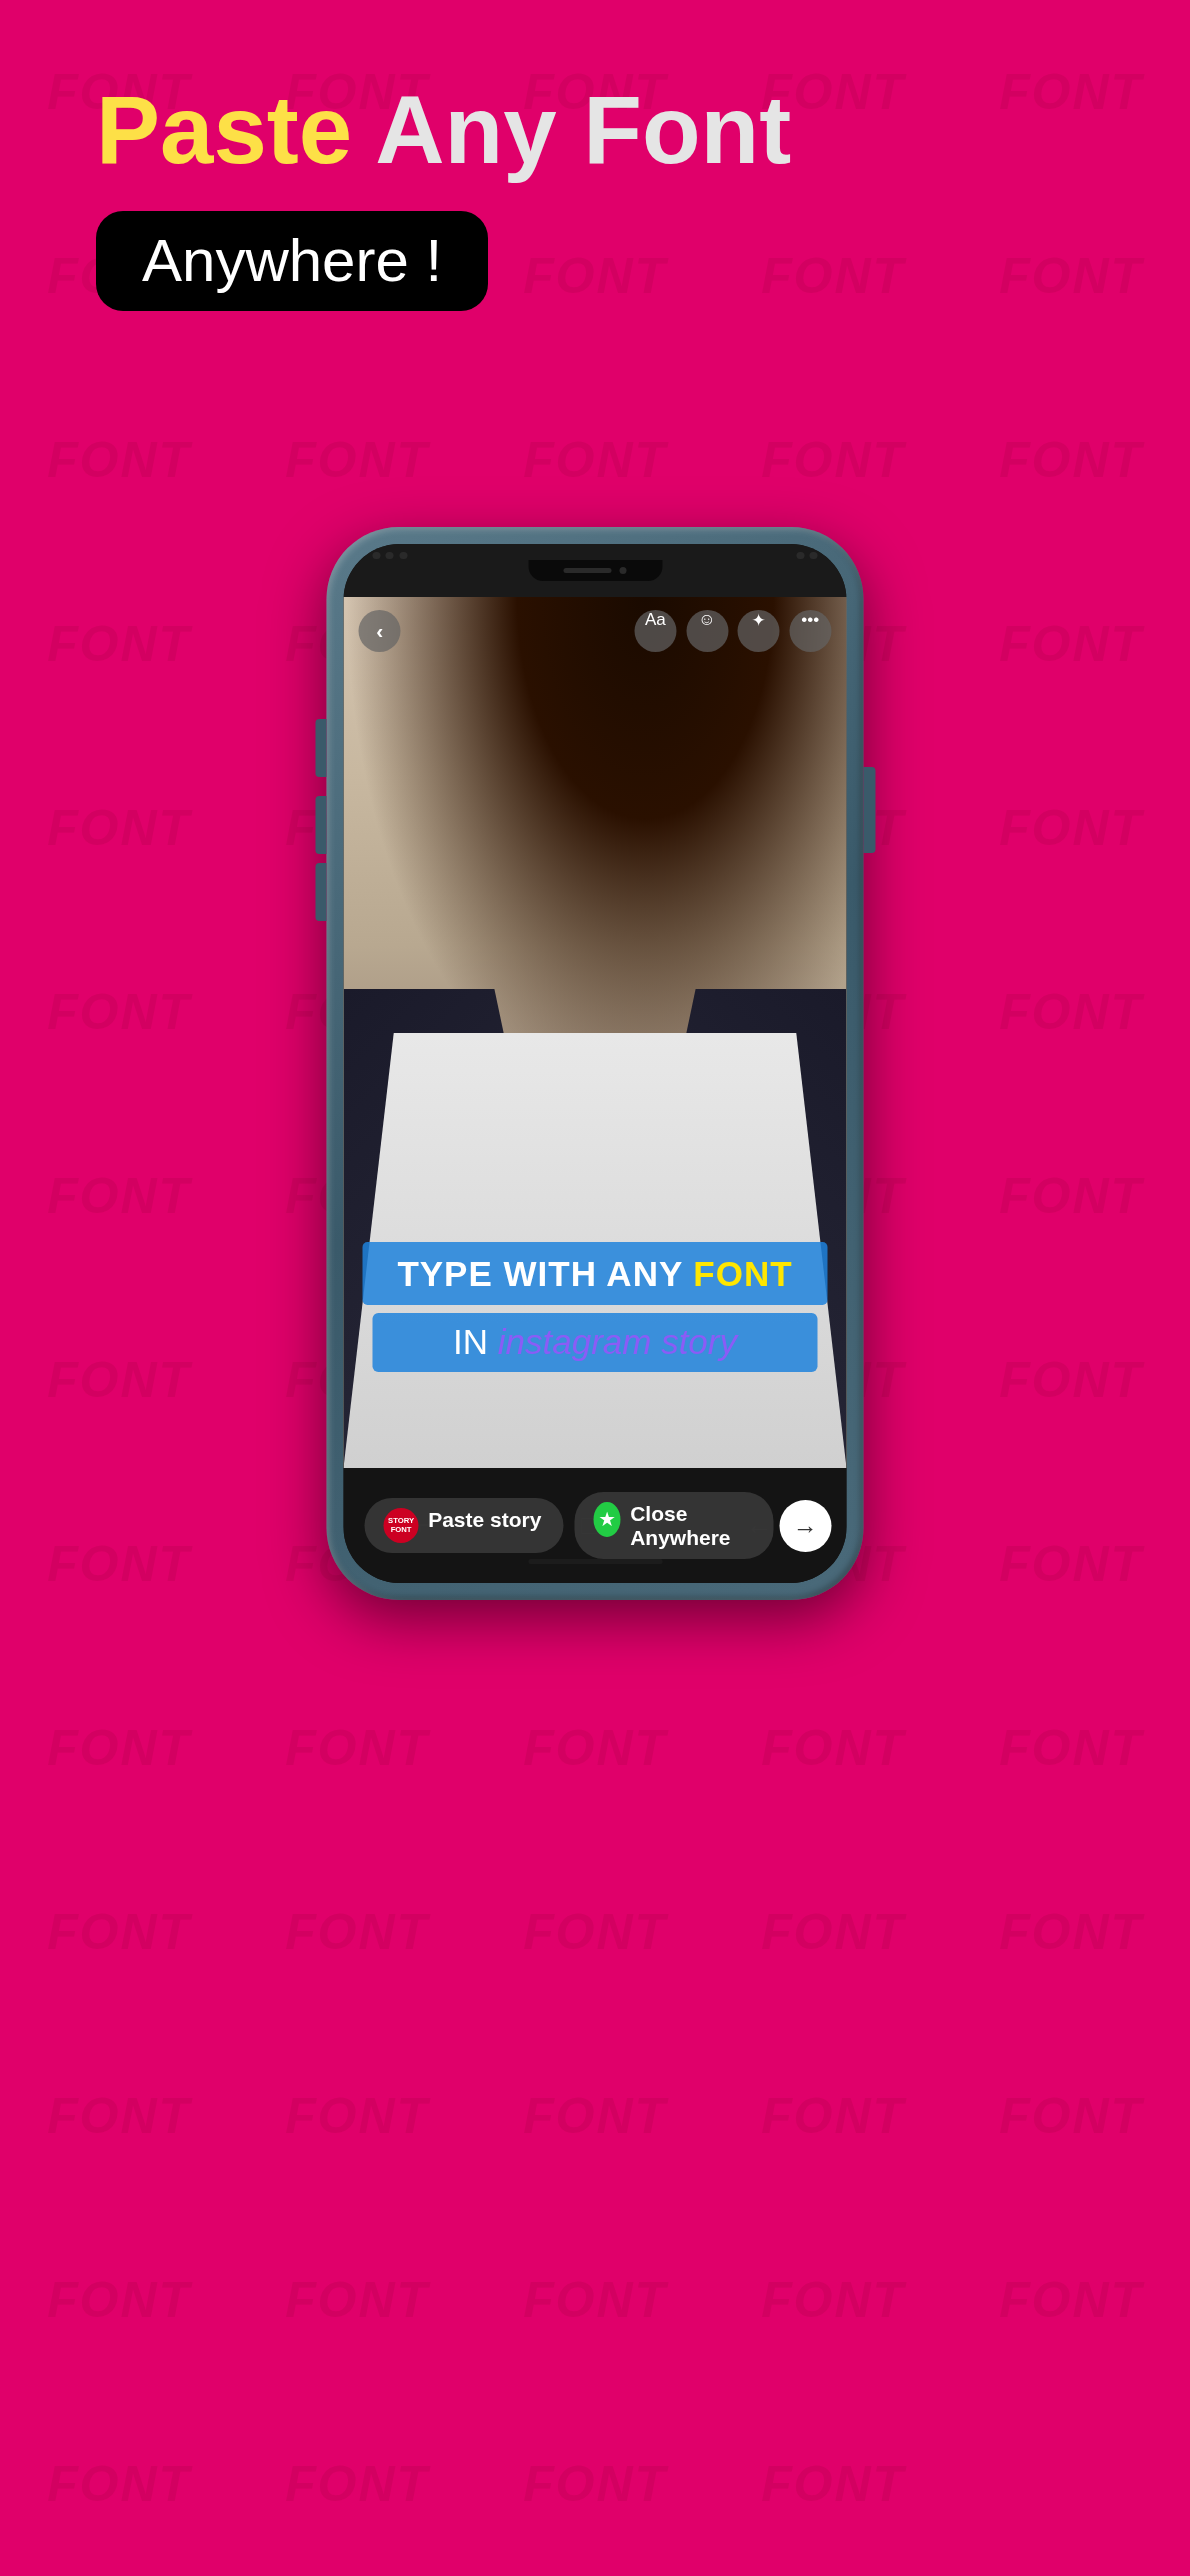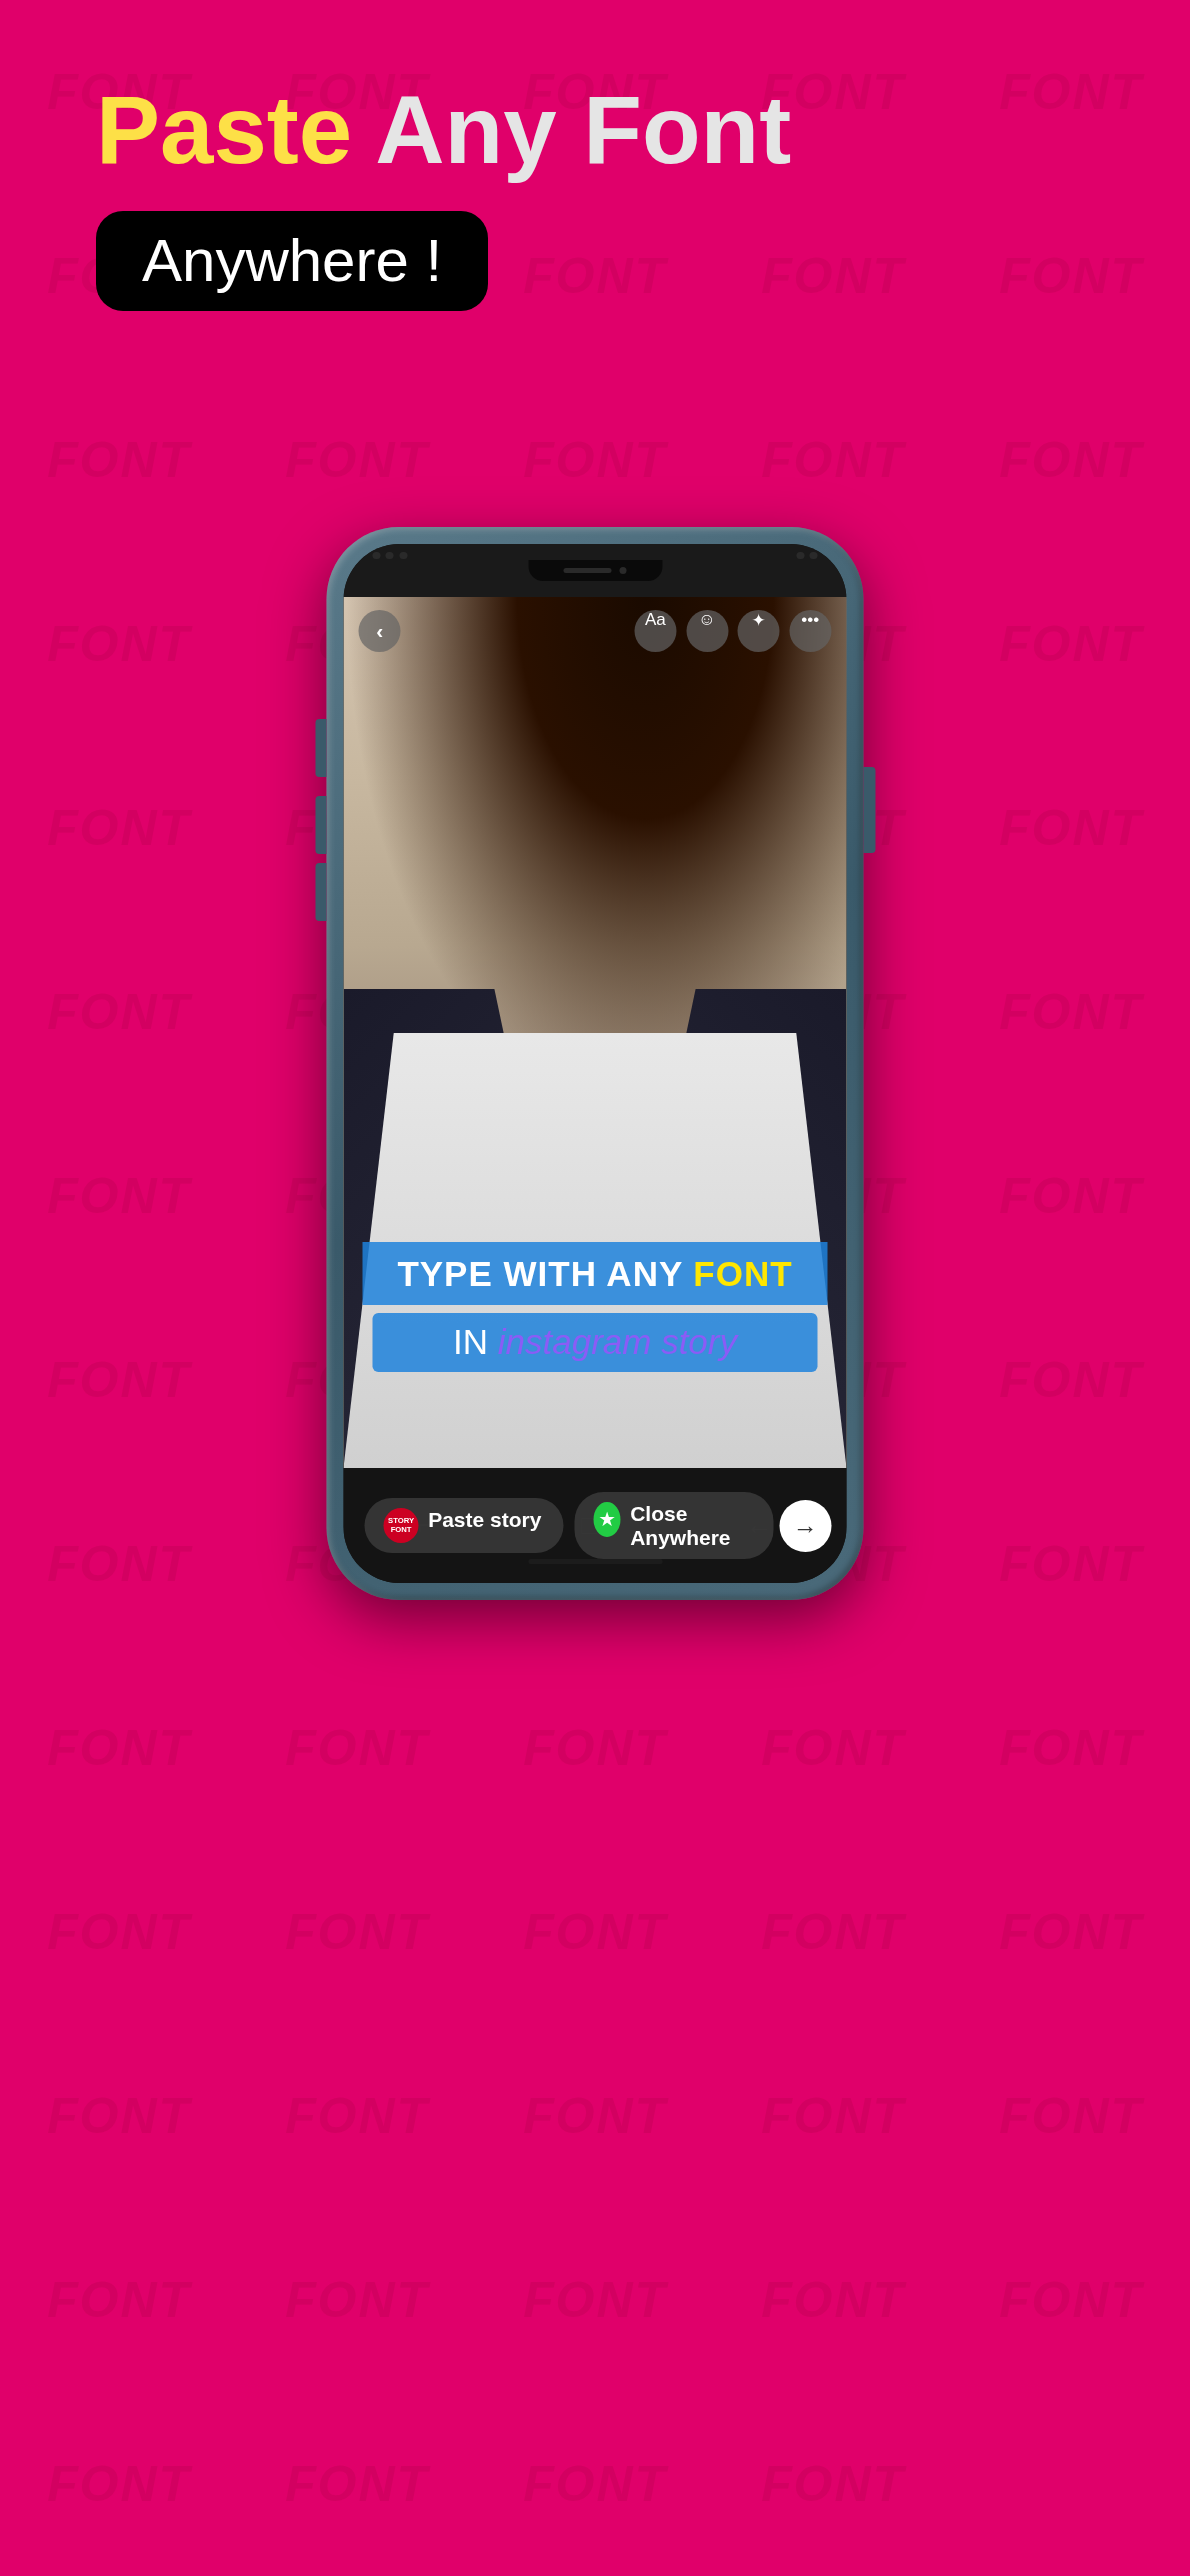--- a/index.html
+++ b/index.html
@@ -312,21 +312,21 @@
       left: 0;
       right: 0;
       z-index: 15;
       text-align: center;
     }
 
     .type-with-any {
       background: rgba(30, 130, 220, 0.85);
       padding: 11.5px 19px;
       margin: 0 19px 7.7px;
-      border-radius: 0;
+      border-radius: 5px;
     }
 
     .type-with-any-text {
       font-size: 35px;
       font-weight: 900;
       letter-spacing: 1px;
       text-transform: uppercase;
     }
 
     .type-white { color: #FFFFFF; }

